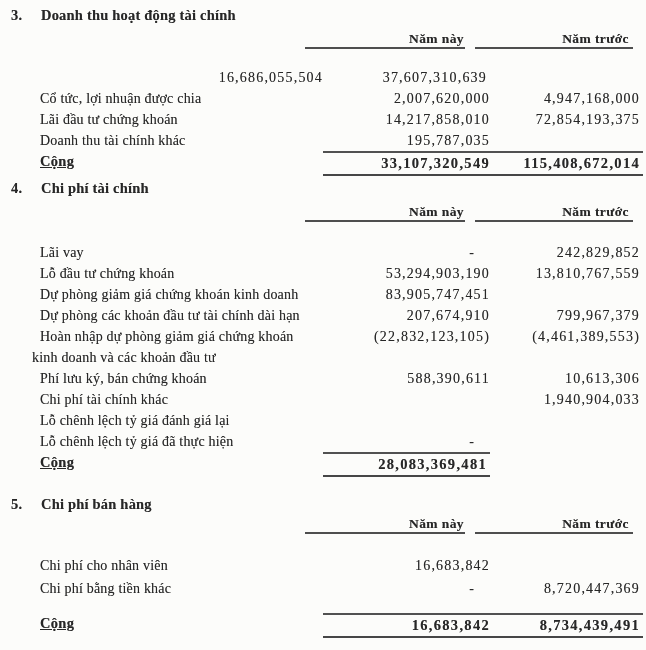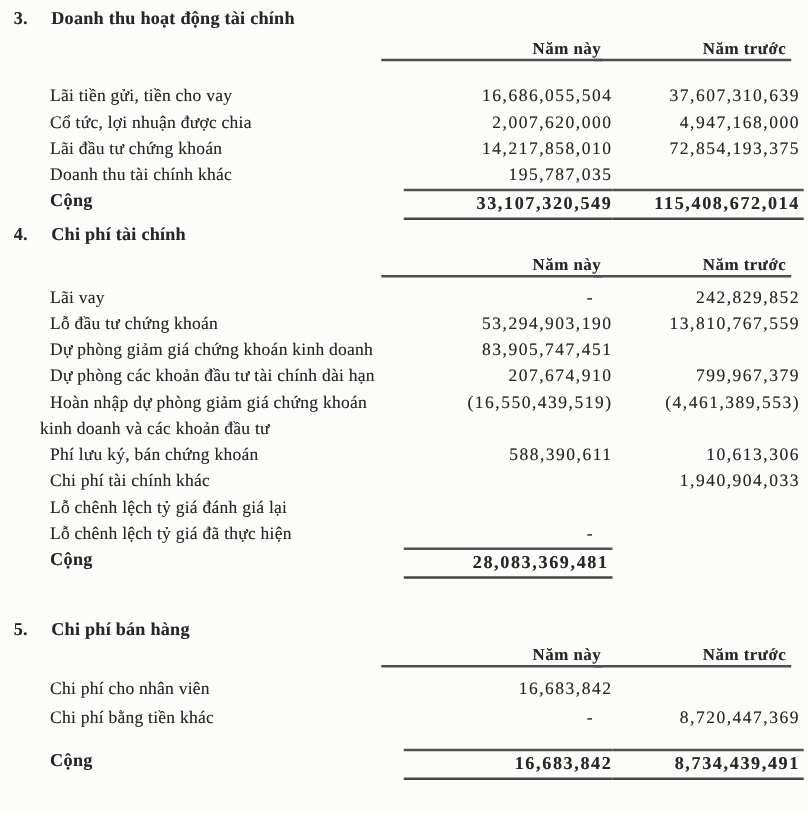--- a/index.html
+++ b/index.html
@@ -15,38 +15,38 @@
   #sec3{top:5px;}
   #sec4{top:178px;}
   #sec5{top:494px;}
 
   .sec-title{display:flex;font-weight:bold;font-size:14.5px;line-height:21px;padding-left:11px;letter-spacing:.2px;}
   .sec-title .num{width:30px;}
 
   .head-row{display:grid;grid-template-columns:323px 167px 153px;margin-top:5px;height:18px;line-height:16px;}
   #sec5 .head-row{margin-top:1px;}
   .h1,.h2{font-weight:bold;font-size:13.5px;text-align:right;letter-spacing:.4px;border-bottom:2px solid #4e4e4e;}
-  .h1{margin-left:-18px;margin-right:8px;padding-right:1px;}
+  .h1{margin-left:-18px;margin-right:25px;padding-right:1px;}
   .h2{margin-left:-15px;margin-right:10px;padding-right:4px;}
 
   .rows{margin-top:18px;}
-  #sec4 .rows,#sec5 .rows{margin-top:6px;}
+  #sec4 .rows,#sec5 .rows{margin-top:20px;}
   .row{display:grid;grid-template-columns:323px 167px 153px;height:21px;line-height:21px;font-size:14px;}
   #sec5 .row{height:23px;line-height:23px;}
   .row.multi{height:42px;}
   .row.multi .lbl{line-height:21px;}
   .lbl{padding-left:40px;letter-spacing:.2px;white-space:nowrap;}
   .multi .l2{margin-left:-8px;}
   .v1,.v2{text-align:right;font-size:14px;letter-spacing:1.2px;line-height:inherit;white-space:nowrap;}
   .v2{padding-right:3px;}
   .v1.dash,.v2.dash{padding-right:16px;letter-spacing:0;}
 
   .total{display:grid;grid-template-columns:323px 167px 153px;height:23px;line-height:21px;font-weight:bold;}
   #sec5 .total{margin-top:13px;}
-  .total .lbl{font-size:14.5px;letter-spacing:.3px;}
+  .total .lbl{font-size:14.5px;letter-spacing:.3px;text-decoration:underline;}
   .total .v1,.total .v2{
     font-size:14.5px;letter-spacing:1.3px;
     border-top:2px solid #515151;border-bottom:2px solid #464646;
   }
 </style>
 </head>
 <body>
 
 <div class="page">
 
@@ -55,21 +55,20 @@
       <span class="num">3.</span>
       <span>Doanh thu hoạt động tài chính</span>
     </div>
     <div class="head-row">
       <div></div>
       <div class="h1">Năm này</div>
       <div class="h2">Năm trước</div>
     </div>
     <div class="rows">
       <div class="row">
-        <div class="lbl">Lãi tiền gửi, tiền cho vay</div>
         <div class="v1">16,686,055,504</div>
         <div class="v2">37,607,310,639</div>
       </div>
       <div class="row">
         <div class="lbl">Cổ tức, lợi nhuận được chia</div>
         <div class="v1">2,007,620,000</div>
         <div class="v2">4,947,168,000</div>
       </div>
       <div class="row">
         <div class="lbl">Lãi đầu tư chứng khoán</div>
@@ -117,21 +116,21 @@
       <div class="row">
         <div class="lbl">Dự phòng các khoản đầu tư tài chính dài hạn</div>
         <div class="v1">207,674,910</div>
         <div class="v2">799,967,379</div>
       </div>
       <div class="row multi">
         <div class="lbl">
           <div>Hoàn nhập dự phòng giảm giá chứng khoán</div>
           <div class="l2">kinh doanh và các khoản đầu tư</div>
         </div>
-        <div class="v1">(16,550,439,519)</div>
+        <div class="v1">(22,832,123,105)</div>
         <div class="v2">(4,461,389,553)</div>
       </div>
       <div class="row">
         <div class="lbl">Phí lưu ký, bán chứng khoán</div>
         <div class="v1">588,390,611</div>
         <div class="v2">10,613,306</div>
       </div>
       <div class="row">
         <div class="lbl">Chi phí tài chính khác</div>
         <div class="v1"></div>

